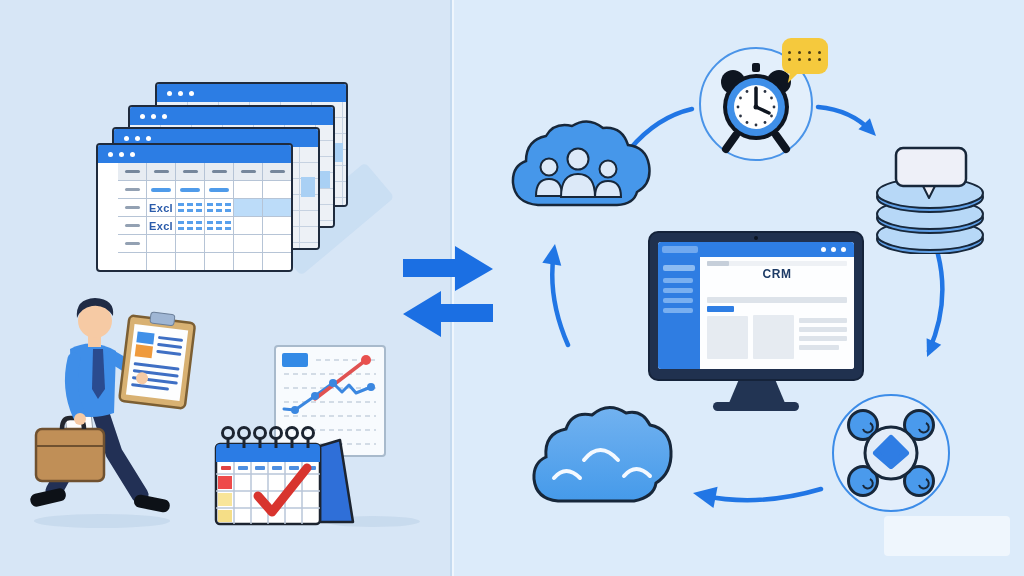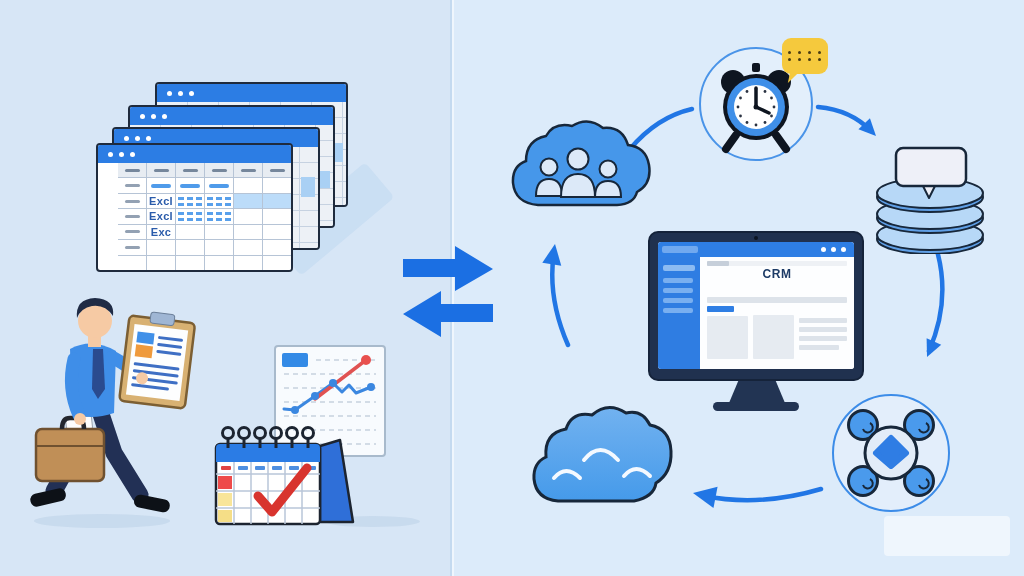--- a/index.html
+++ b/index.html
@@ -163,32 +163,20 @@
         <div class="scell">
             <span class="xlabel">Excl</span>
           </div>
         <div class="scell">
             <span class="bdashes"></span>
           </div>
           <div class="scell">
             <span class="bdashes"></span>
           </div>
         <div class="scell"></div>
-          <div class="scell"></div>
-      </div>
-      <div class="srow">
-        <div class="scell">
-            <span class="dash"></span>
-          </div>
-        <div class="scell">
-            <span class="xlabel">Exc</span>
-          </div>
-        <div class="scell"></div>
-          <div class="scell"></div>
-          <div class="scell"></div>
           <div class="scell"></div>
       </div>
       <div class="srow">
         <div class="scell">
             <span class="dash"></span>
           </div>
           <div class="scell"></div>
           <div class="scell"></div>
           <div class="scell"></div>
           <div class="scell"></div>

